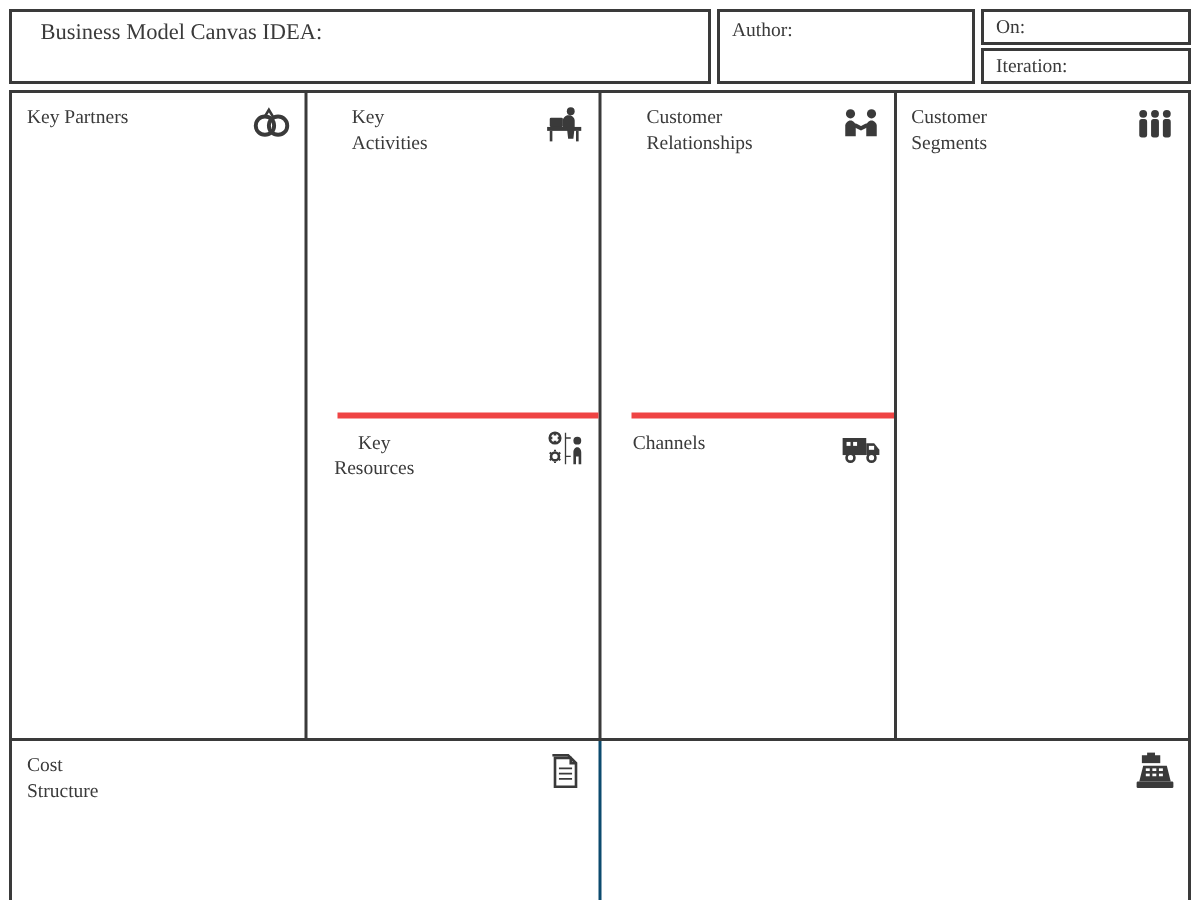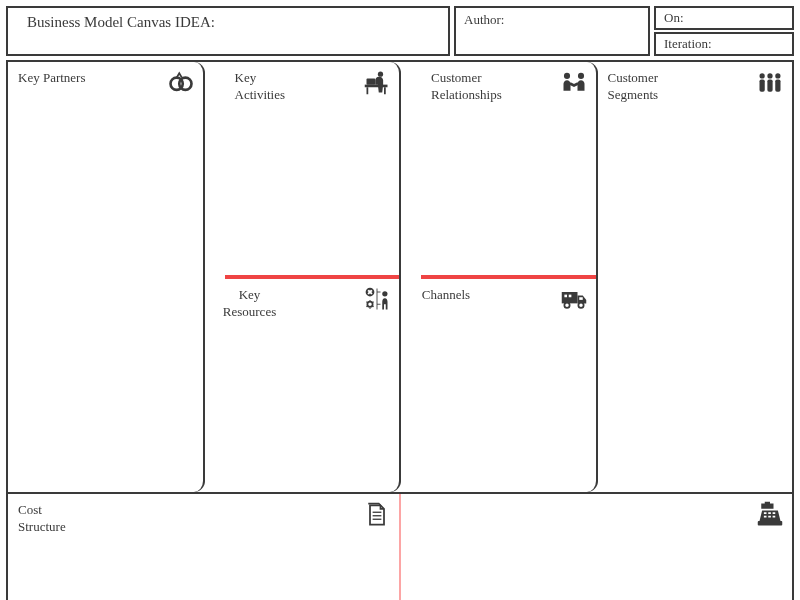--- a/index.html
+++ b/index.html
@@ -16,21 +16,21 @@
     margin-bottom: 4px;
   }
   .title-cell {
     flex: 1;
     border: 2px solid #3a3a3a;
     padding: 6px 19px;
     font-size: 15px;
     min-height: 44px;
   }
   .author-cell {
-    width: 196px;
+    width: 172px;
     border: 2px solid #3a3a3a;
     padding: 4px 8px;
     font-size: 13px;
   }
   .meta-col {
     width: 140px;
     display: flex;
     flex-direction: column;
     gap: 2px;
   }
@@ -51,21 +51,20 @@
     display: flex;
     height: 108px;
     border-top: 2px solid #3a3a3a;
   }
   .col {
     flex: 1;
     border-right: 2px solid #3a3a3a;
     position: relative;
     display: flex;
     flex-direction: column;
-    border-radius: 11px;
   }
   .col:last-child { border-right: none; }
   .block {
     flex: 1;
     position: relative;
     padding: 8px 10px;
   }
   .split-top {
     height: 50%;
     border-bottom: 4px solid #ef4444;
@@ -87,21 +86,21 @@
     right: 8px;
     width: 28px;
     height: 28px;
     color: #3a3a3a;
   }
   .block-icon svg { width: 100%; height: 100%; }
   .half {
     flex: 1;
     position: relative;
     padding: 8px 10px;
-    border-right: 2px solid #fca5a5;
+    border-right: 2px solid #0c4a6e;
   }
   .half:last-child { border-right: none; }
 </style>
 </head>
 <body>
 
 <div class="header">
   <div class="title-cell">
     <span>Business Model Canvas IDEA:</span>
   </div>

